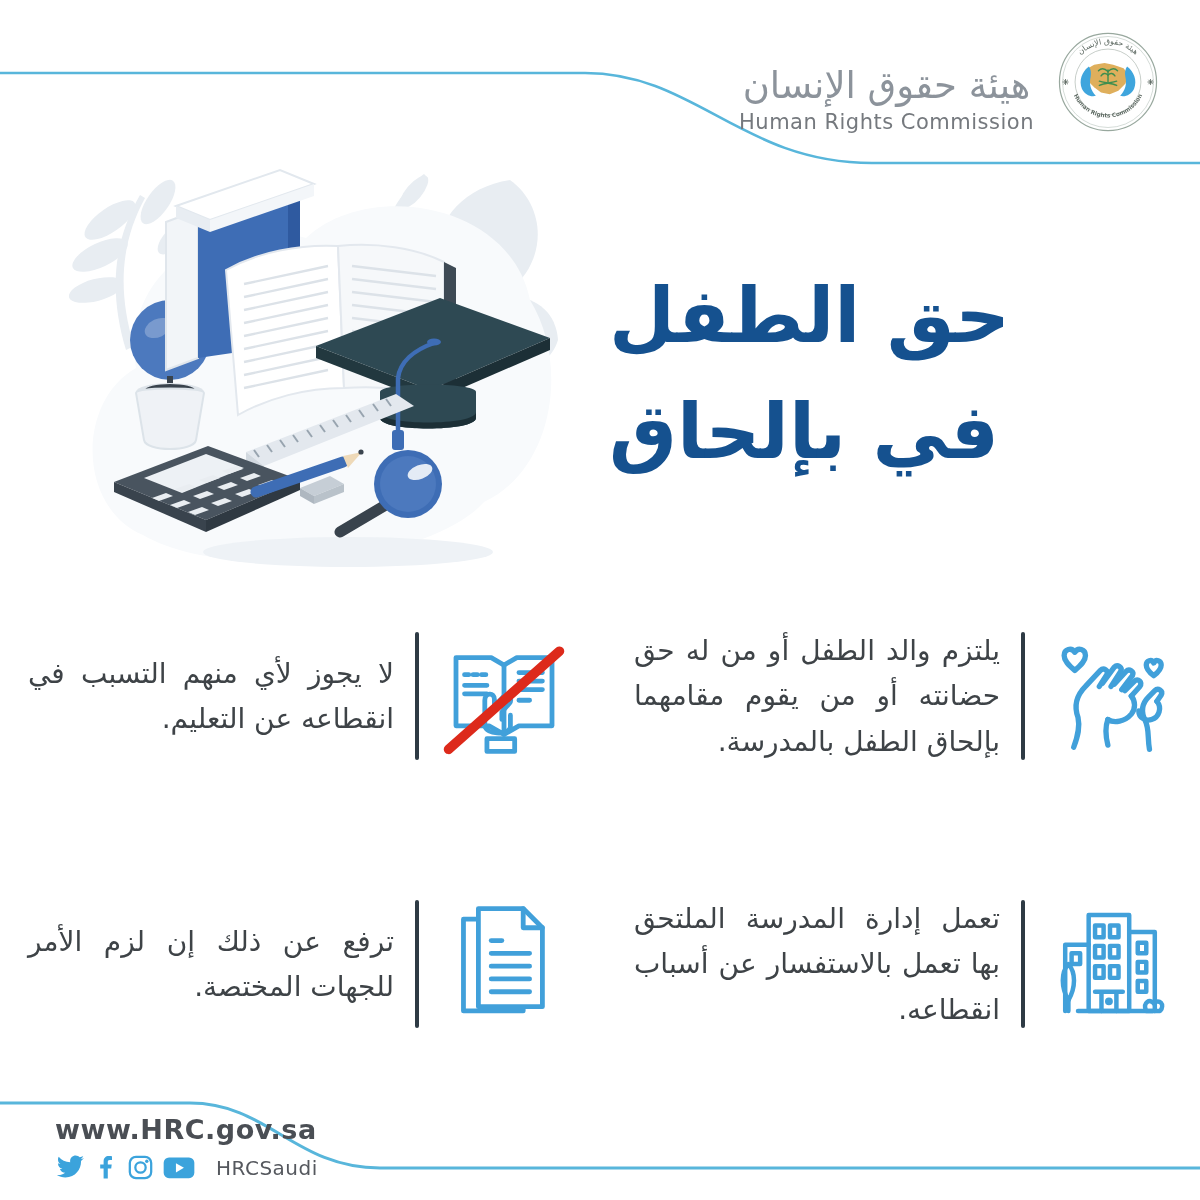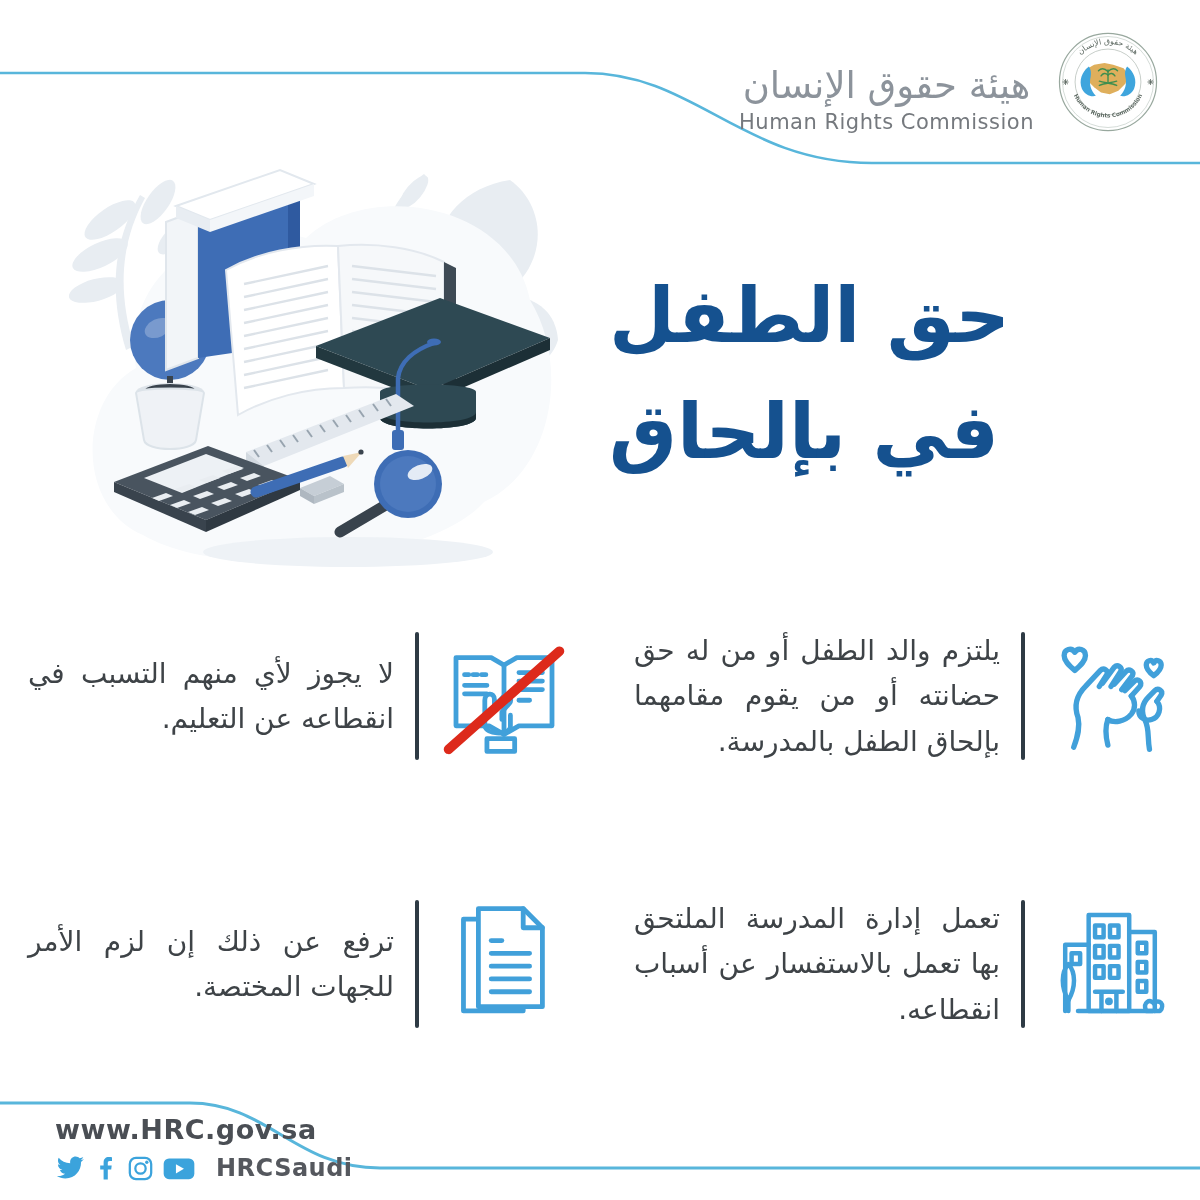--- a/index.html
+++ b/index.html
@@ -38,21 +38,21 @@
     flex:1; font-size:28px; line-height:1.62; color:#3E4347;
     text-align:justify; direction:rtl;
   }
 
   
   .bottom-curve { position:absolute; top:1090px; left:0; width:1200px; height:110px; pointer-events:none; }
   .footer { position:absolute; left:30px; top:1114px;margin-left:25px; }
   .website { font-size:27px; font-weight:bold; color:#4A4E54; letter-spacing:.5px; }
   .social-row { display:flex; align-items:center; gap:9px; margin-top:9px; }
   .social-row .sicon { height:27px; }
-  .handle { font-size:24px; font-weight:bold; color:#55585E; margin-left:12px; letter-spacing:.5px; }
+  .handle { font-size:20px; font-weight:normal; color:#55585E; margin-left:12px; letter-spacing:.5px; }
 </style>
 </head>
 <body>
 
 <svg class="top-curve" viewBox="0 0 1200 200">
   <path d="M0,73 H585 C695,73 742,163 872,163 H1200" fill="none" stroke="#58B6DB" stroke-width="2.6"></path>
 </svg>
 
 <div class="logo-block">
   <div class="logo-text">

